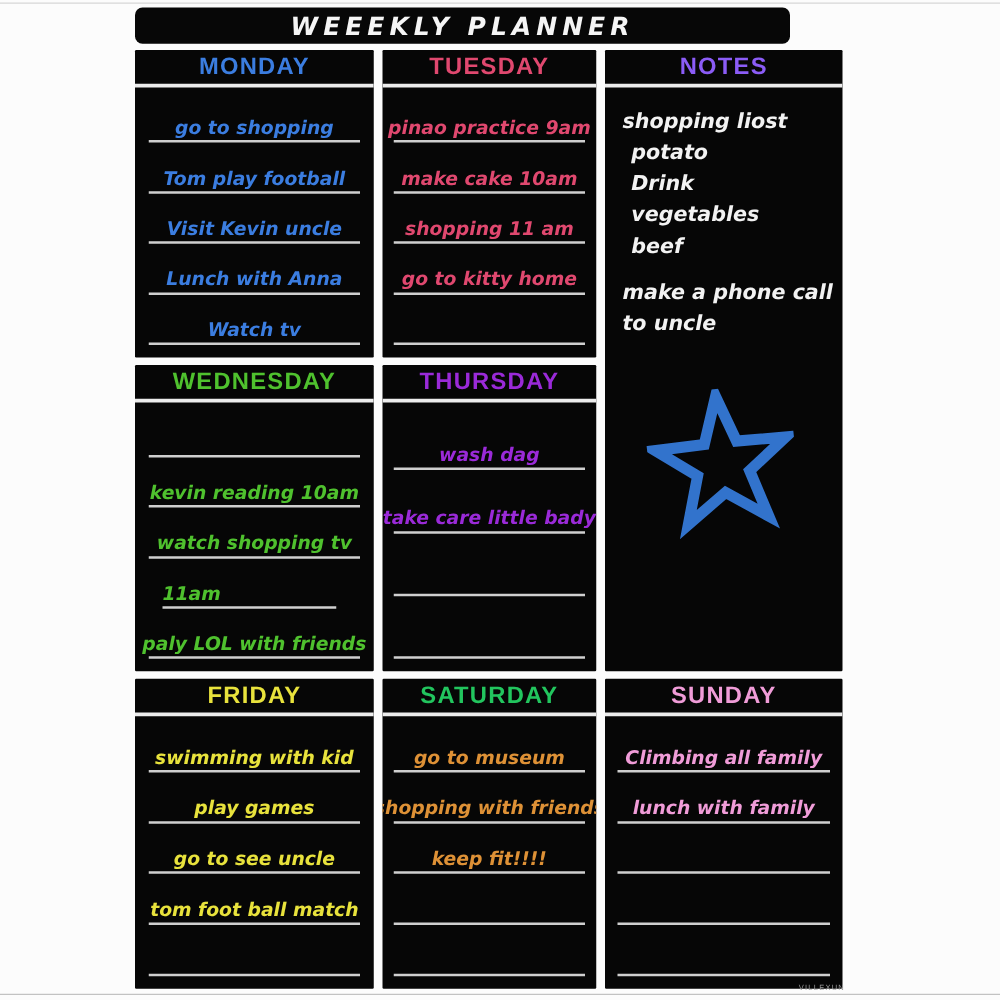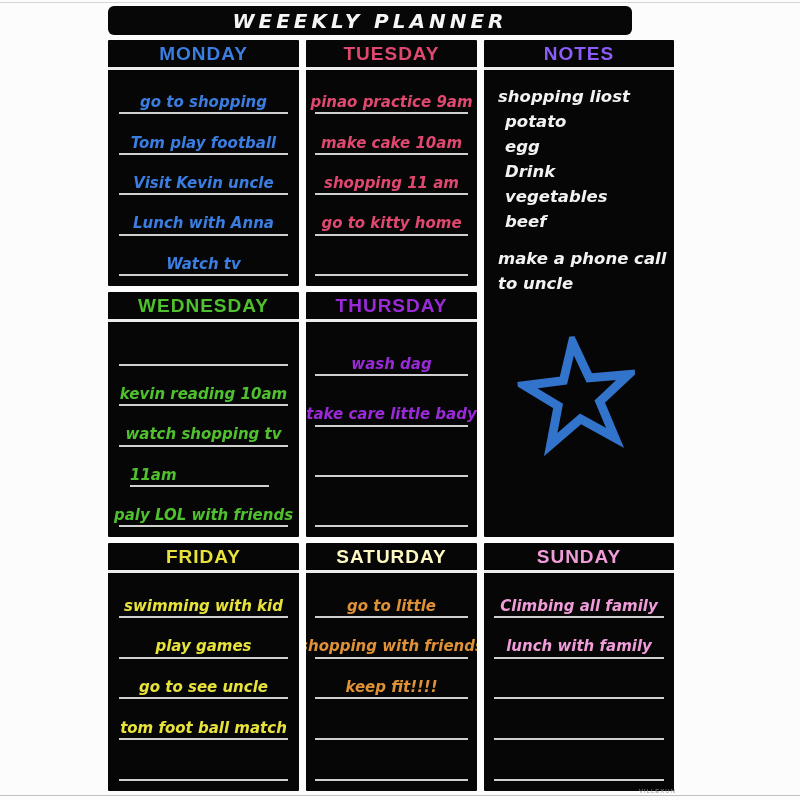--- a/index.html
+++ b/index.html
@@ -157,21 +157,20 @@
       </div>
     </div>
 
     <div class="panel p-notes">
       <div class="panel-header">
         <span style="color: #8b5cf6;">NOTES</span>
       </div>
       <div class="notes-body">
         <div class="note-line">shopping liost</div>
         <div class="note-line note-sub">potato</div>
-        <div class="note-line note-sub">egg</div>
         <div class="note-line note-sub">Drink</div>
         <div class="note-line note-sub">vegetables</div>
         <div class="note-line note-sub">beef</div>
         <div class="note-gap"></div>
         <div class="note-line">make a phone call</div>
         <div class="note-line">to uncle</div>
         <div class="star-wrap" style="color: rgb(50, 115, 204);">
           <svg width="118" height="118" viewBox="0 0 120 120">
             <polygon points="60,6 73.2,43.9 113.3,44.7 81.3,68.9 92.9,107.3 60,84.4 27.1,107.3 38.7,68.9 6.7,44.7 46.8,43.9" fill="none" stroke="currentColor" stroke-width="9" stroke-linejoin="miter" stroke-miterlimit="10"></polygon>
           </svg>
@@ -253,25 +252,25 @@
           </div>
         <div class="slot">
             <span class="entry"></span>
             <div class="uline"></div>
           </div>
       </div>
     </div>
 
     <div class="panel p-sat">
       <div class="panel-header">
-        <span style="color: #fef9c3;">SATURDAY</span>
+        <span style="color: #22c55e;">SATURDAY</span>
       </div>
       <div class="panel-body" style="color: rgb(222, 145, 54);">
         <div class="slot">
-            <span class="entry">go to little</span>
+            <span class="entry">go to museum</span>
             <div class="uline"></div>
           </div>
         <div class="slot">
             <span class="entry">shopping with friends</span>
             <div class="uline"></div>
           </div>
         <div class="slot">
             <span class="entry">keep fit!!!!</span>
             <div class="uline"></div>
           </div>

